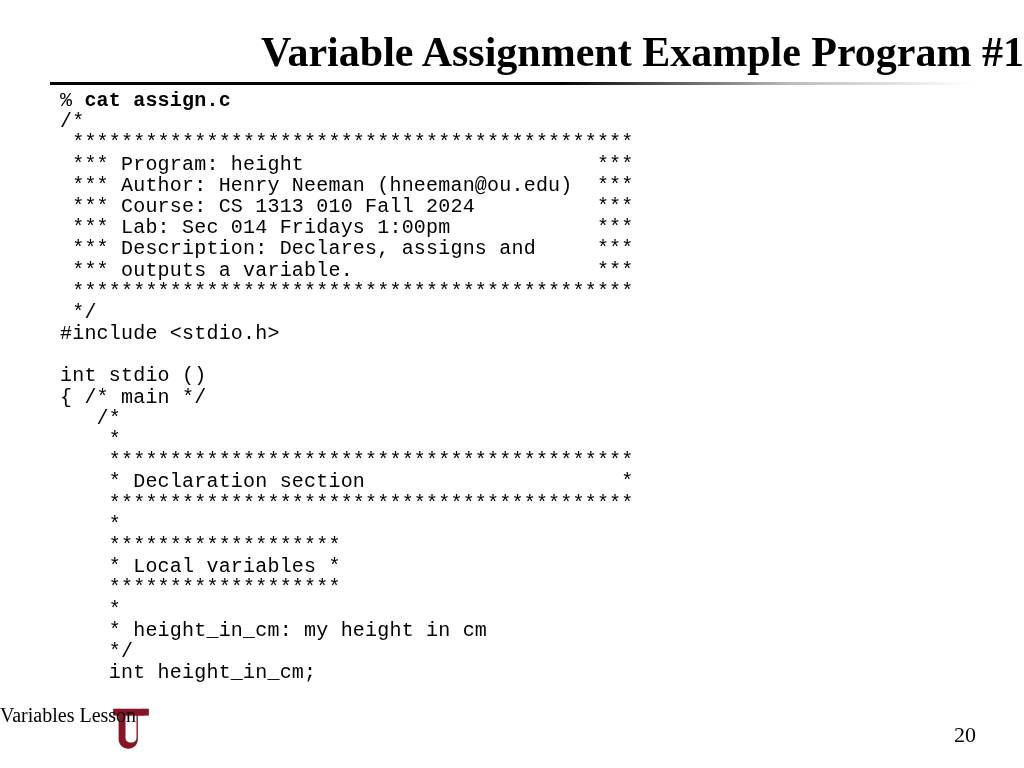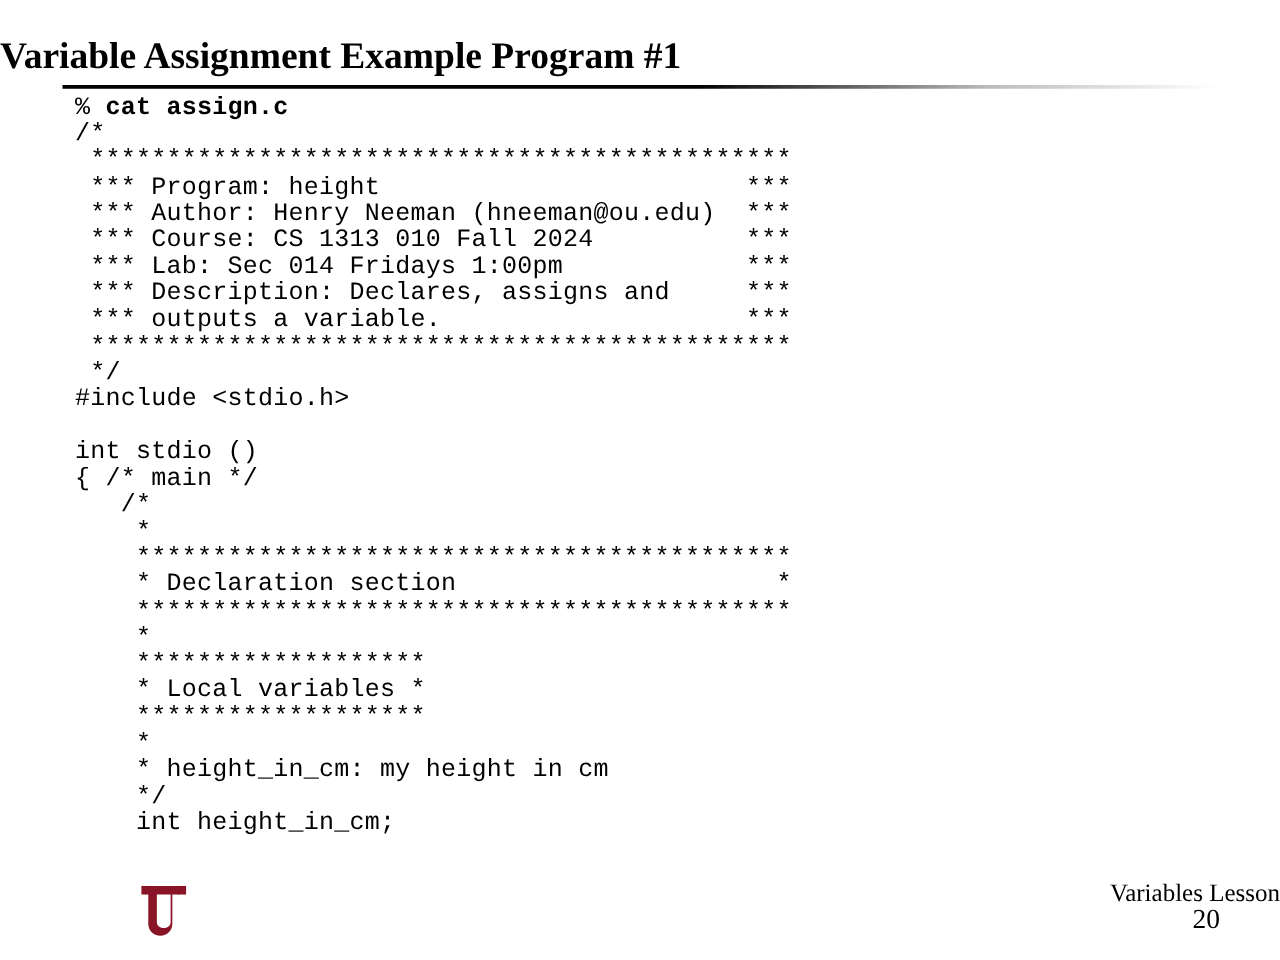--- a/index.html
+++ b/index.html
@@ -12,23 +12,23 @@
     color: #000;
     overflow: hidden;
   }
   .slide {
     position: relative;
     width: 1024px;
     height: 768px;
     box-sizing: border-box;
   }
   .title {
-    text-align: left;
+    text-align: right;
     font-weight: bold;
-    font-size: 30px;
+    font-size: 42px;
     padding-top: 28px;
     padding-bottom: 6px;
   }
   .rule-wrap {
     position: relative;
     height: 4px;
     margin: 0 50px 4px 50px;
   }
   .rule-fade {
     position: absolute;
@@ -52,21 +52,21 @@
   .footer {
     position: absolute;
     left: 0;
     right: 0;
     bottom: 14px;
     height: 50px;
   }
   .footer-center {
     position: absolute;
     left: 0; right: 0;
-    text-align: right;
+    text-align: left;
     font-family: "Times New Roman", Times, serif;
   }
   .footer-center .lesson {
     font-size: 20px;
   }
   .footer-center .course {
     font-size: 15px;
   }
   .page-num {
     position: absolute;

